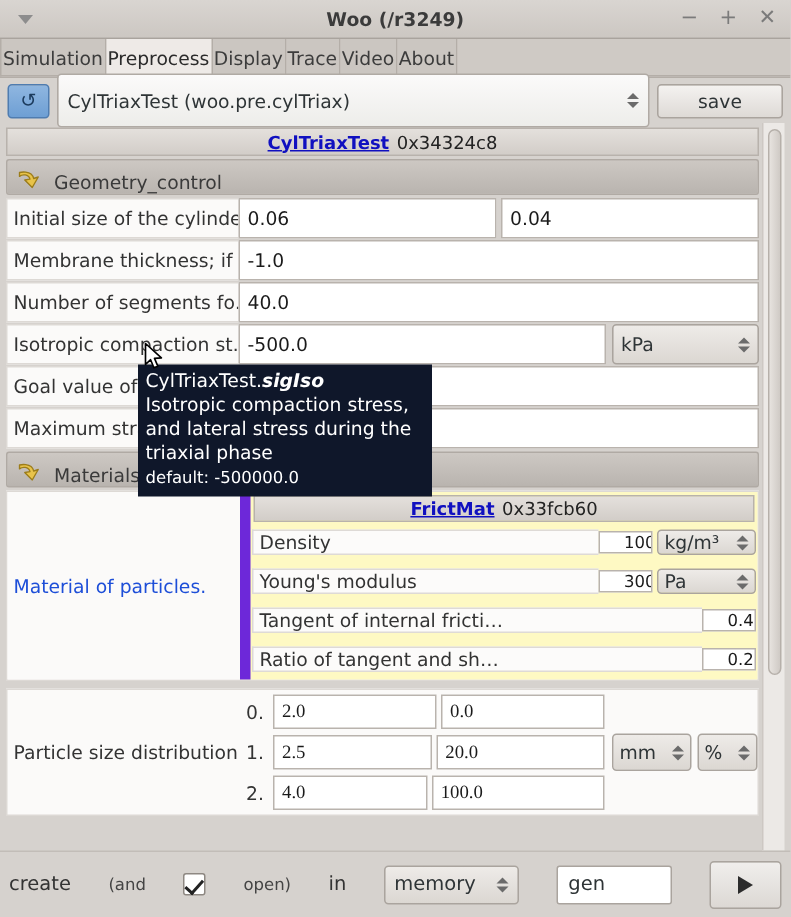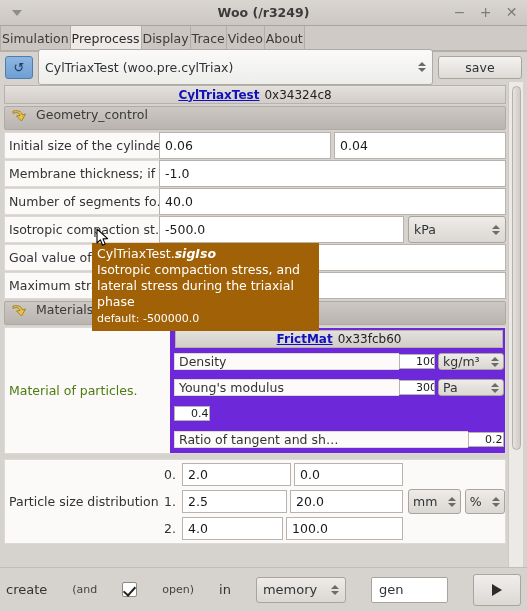--- a/index.html
+++ b/index.html
@@ -178,21 +178,21 @@
   }
   .objhead .addr { color: #222; }
 
   
   .grouphead {
     height: 24px;
     margin: 2px 0;
     background: linear-gradient(to bottom,#cdc8c3 0%, #b9b4af 100%);
     border: 1px solid #b0aaa4;
     border-radius: 2px;
-    display: flex; align-items: flex-start;
+    display: flex; align-items: flex-end;
     padding-left: 4px; gap: 7px;
     cursor: pointer;
   }
   .arrow-icon {
     width: 20px; height: 18px;
     display: flex; align-items: center; justify-content: center;
   }
   .grouphead .gh-label { font-size: 12.5px; color: #3a3a3a; }
 
   
@@ -240,31 +240,30 @@
   .matrow {
     display: flex; align-items: stretch;
     border: 1px solid #ddd9d5;
     background: #fbfaf9;
     margin-bottom: 2px;
   }
   .matlabel {
     width: 155px; flex: 0 0 155px;
     display: flex; align-items: center;
     padding-left: 4px;
-    font-size: 12.5px; color: #4d7c0f;
+    font-size: 12.5px; color: #1d4ed8;
     background: #fbfaf9;
     text-align: center;
   }
   .matbox {
     flex: 1 1 auto;
-    border-left: 3px solid #6d28d9;
+    border-left: 7px solid #6d28d9;
     padding: 1px;
-    background: #6d28d9;
+    background: #fef9c3;
     min-width: 0;
-    margin-left: 10px;
   }
   .matbox .objhead { margin: 1px 1px 1px 1px; height: 18px; }
   .mline {
     display: flex; align-items: center;
     height: 25px;
     margin-bottom: 1px;
   }
   .mlabel {
     flex: 1 1 auto;
     background: #fcfbfa;
@@ -322,20 +321,21 @@
   }
   .psd-in {
     flex: 1 1 auto;
     height: 23px;
     background: #fff;
     border: 1px solid #b9b3ad;
     display: flex; align-items: center;
     padding-left: 5px;
     font-size: 12.5px; color: #1a1a1a;
     min-width: 0;
+    font-family: Liberation Serif, serif;
   }
   .psd-in + .psd-in { margin-left: 3px; }
   .psd-units {
     flex: 0 0 102px;
     display: flex; align-items: center; gap: 4px;
     padding-left: 5px;
   }
   .psd-unit {
     flex: 1 1 auto; height: 25px;
     background: linear-gradient(to bottom,#eeebe8,#dbd7d2);
@@ -405,22 +405,22 @@
     width: 0; height: 0;
     border-top: 6px solid transparent;
     border-bottom: 6px solid transparent;
     border-left: 10px solid #2c2c2c;
   }
 
   
   .tooltip {
     position: absolute;
     left: 92px; top: 243px;
-    width: 227px;
-    background: #a16207;
+    width: 196px;
+    background: #0f172a;
     color: #fff;
     padding: 3px 5px 4px 5px;
     z-index: 50;
     line-height: 16px;
     pointer-events: none;
   }
   .tt-title { font-size: 12.5px; }
   .tt-title .ital { font-style: italic; font-weight: bold; }
   .tt-desc { font-size: 12.5px; }
   .tt-def { font-size: 11px; margin-top: 1px; }
@@ -564,20 +564,21 @@
             <div class="munit">
               <span>Pa</span>
               <span class="spin-arrows">
                 <span class="sa-up"></span>
                 <span class="sa-dn"></span>
               </span>
             </div>
           </div>
 
           <div class="mline">
+            <div class="mlabel">Tangent of internal fricti…</div>
             <div class="mval">0.4</div>
           </div>
 
           <div class="mline" style="margin-bottom:0">
             <div class="mlabel">Ratio of tangent and sh…</div>
             <div class="mval">0.2</div>
           </div>
         </div>
       </div>
 

